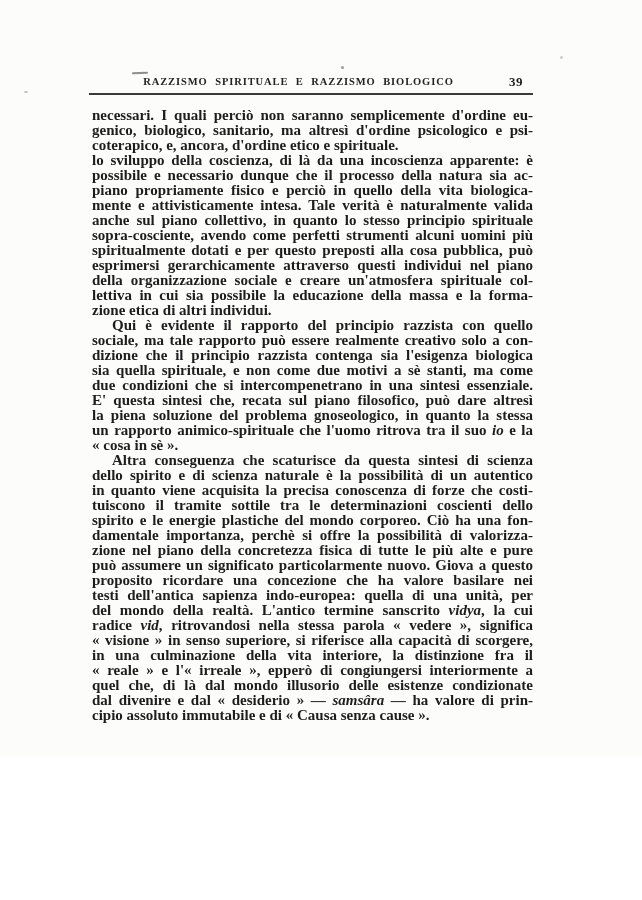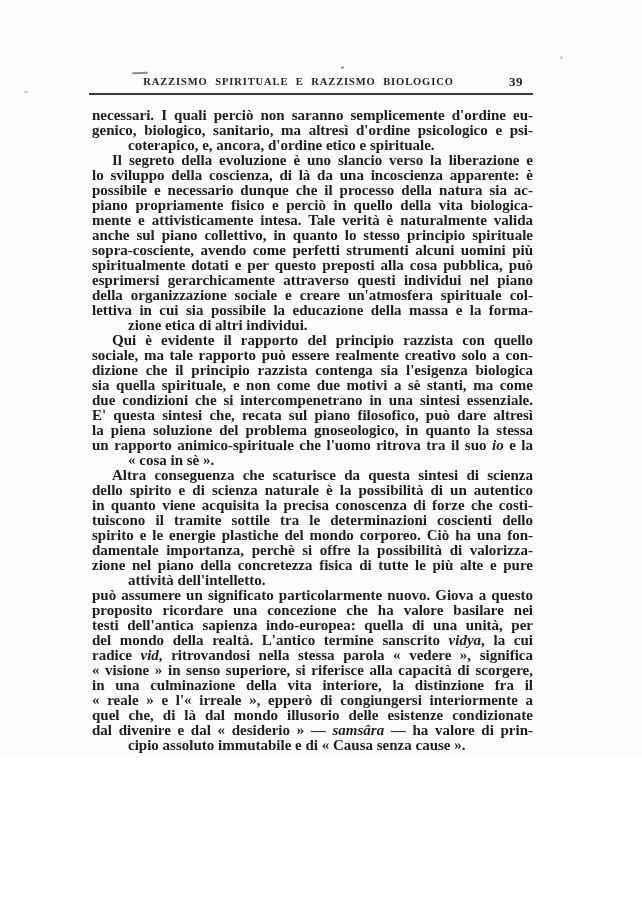--- a/index.html
+++ b/index.html
@@ -61,21 +61,20 @@
   .para { margin: 0; }
   .line {
     text-align: justify;
     text-align-last: justify;
     -moz-text-align-last: justify;
     height: 15px;
     overflow: visible;
   }
   .line.last {
     text-align-last: left;
-    margin-left: 36px;
     -moz-text-align-last: left;
   }
   .line.indent { text-indent: 20px; }
   .line em { font-weight: bold; }
   
   .speck { position: absolute; background: #9a9a9a; border-radius: 50%; }
   .speck.dash1 { left: 132px; top: 72px; width: 16px; height: 2px; border-radius: 2px; background: #8d8d8d; transform: rotate(-3deg); }
   .speck.dot1 { left: 341px; top: 66px; width: 3px; height: 3px; background: #9c9c9c; }
   .speck.dot2 { left: 560px; top: 56px; width: 3px; height: 3px; background: #cccccc; }
   .speck.dot3 { left: 24px;  top: 91px; width: 4px; height: 2px; background: #c0c0c0; }
@@ -91,21 +90,20 @@
     <span class="running-title">RAZZISMO SPIRITUALE E RAZZISMO BIOLOGICO</span>
     <span class="folio">39</span>
     <div class="rule"></div>
     <div class="body-text">
         <div class="para">
           <div class="line"><span>necessari. I quali perciò non saranno semplicemente d'ordine eu-</span></div>
           <div class="line"><span>genico, biologico, sanitario, ma altresì d'ordine psicologico e psi-</span></div>
           <div class="line last"><span>coterapico, e, ancora, d'ordine etico e spirituale.</span></div>
         </div>
         <div class="para">
-          <div class="line indent"><span>Il segreto della evoluzione è uno slancio verso la liberazione e</span></div>
           <div class="line"><span>lo sviluppo della coscienza, di là da una incoscienza apparente: è</span></div>
           <div class="line"><span>possibile e necessario dunque che il processo della natura sia ac-</span></div>
           <div class="line"><span>piano propriamente fisico e perciò in quello della vita biologica-</span></div>
           <div class="line"><span>mente e attivisticamente intesa. Tale verità è naturalmente valida</span></div>
           <div class="line"><span>anche sul piano collettivo, in quanto lo stesso principio spirituale</span></div>
           <div class="line"><span>sopra-cosciente, avendo come perfetti strumenti alcuni uomini più</span></div>
           <div class="line"><span>spiritualmente dotati e per questo preposti alla cosa pubblica, può</span></div>
           <div class="line"><span>esprimersi gerarchicamente attraverso questi individui nel piano</span></div>
           <div class="line"><span>della organizzazione sociale e creare un'atmosfera spirituale col-</span></div>
           <div class="line"><span>lettiva in cui sia possibile la educazione della massa e la forma-</span></div>
@@ -123,21 +121,20 @@
           <div class="line last"><span>« cosa in sè ».</span></div>
         </div>
         <div class="para">
           <div class="line indent"><span>Altra conseguenza che scaturisce da questa sintesi di scienza</span></div>
           <div class="line"><span>dello spirito e di scienza naturale è la possibilità di un autentico</span></div>
           <div class="line"><span>in quanto viene acquisita la precisa conoscenza di forze che costi-</span></div>
           <div class="line"><span>tuiscono il tramite sottile tra le determinazioni coscienti dello</span></div>
           <div class="line"><span>spirito e le energie plastiche del mondo corporeo. Ciò ha una fon-</span></div>
           <div class="line"><span>damentale importanza, perchè si offre la possibilità di valorizza-</span></div>
           <div class="line"><span>zione nel piano della concretezza fisica di tutte le più alte e pure</span></div>
-          <div class="line last"><span>attività dell'intelletto.</span></div>
         </div>
         <div class="para">
           <div class="line"><span>può assumere un significato particolarmente nuovo. Giova a questo</span></div>
           <div class="line"><span>proposito ricordare una concezione che ha valore basilare nei</span></div>
           <div class="line"><span>testi dell'antica sapienza indo-europea: quella di una unità, per</span></div>
           <div class="line"><span>del mondo della realtà. L'antico termine sanscrito </span><em>vidya</em><span>, la cui</span></div>
           <div class="line"><span>radice </span><em>vid</em><span>, ritrovandosi nella stessa parola « vedere », significa</span></div>
           <div class="line"><span>« visione » in senso superiore, si riferisce alla capacità di scorgere,</span></div>
           <div class="line"><span>in una culminazione della vita interiore, la distinzione fra il</span></div>
           <div class="line"><span>« reale » e l'« irreale », epperò di congiungersi interiormente a</span></div>

